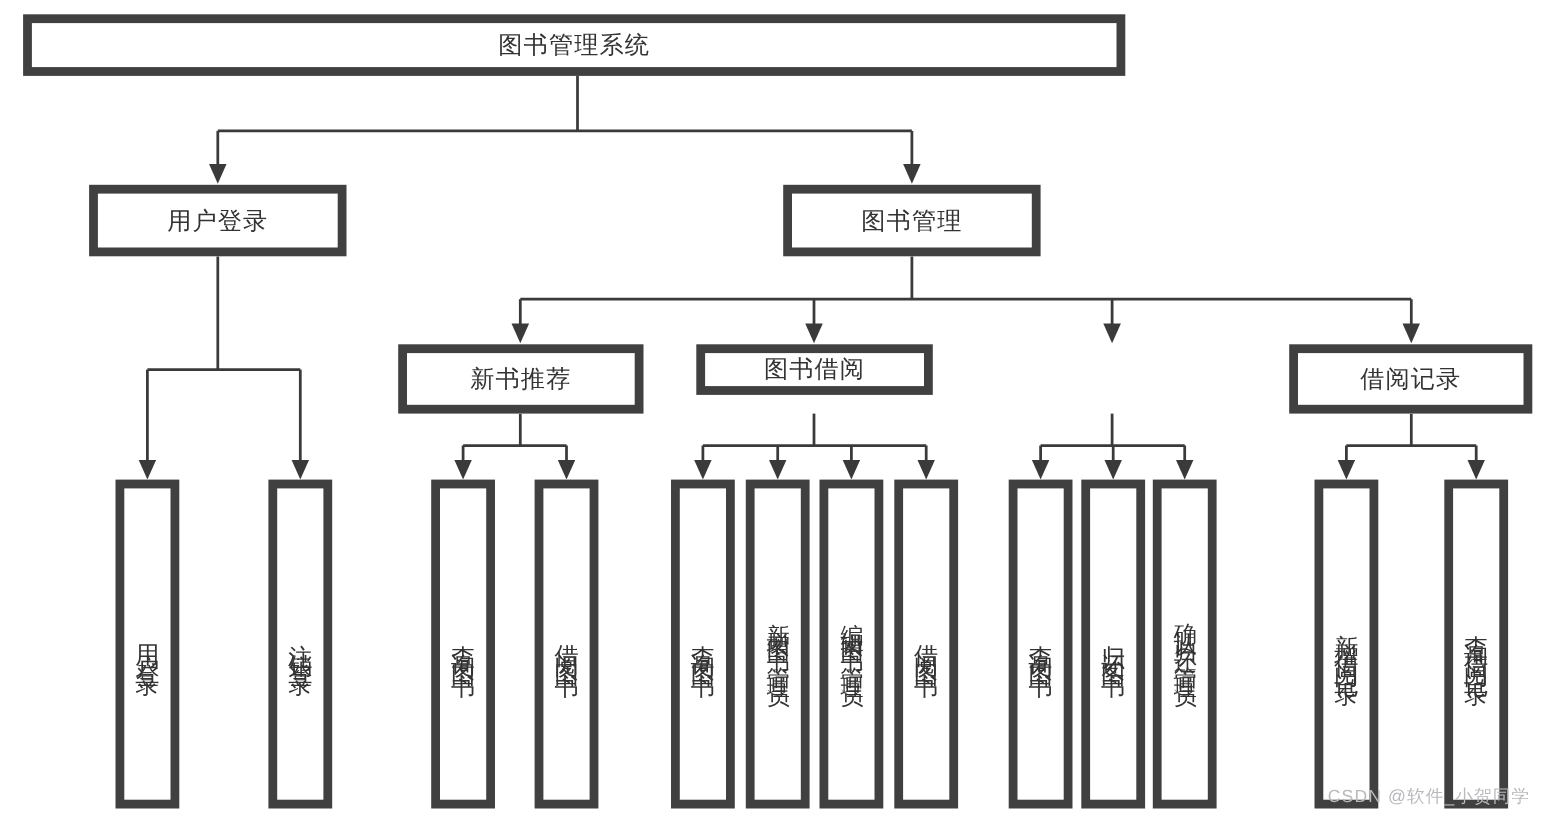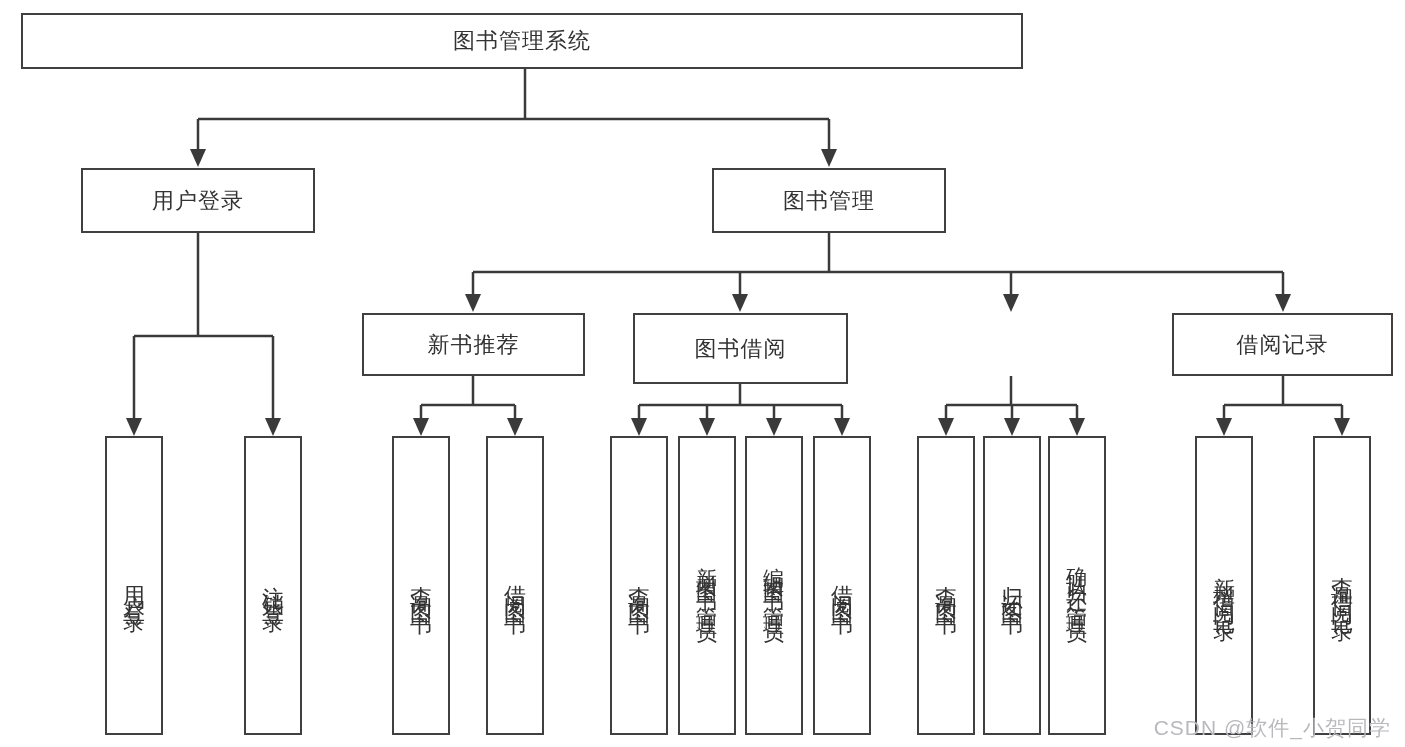--- a/index.html
+++ b/index.html
@@ -14,21 +14,21 @@
   #connectors {
     position: absolute;
     left: 0; top: 0;
     width: 1405px; height: 747px;
     pointer-events: none;
   }
   .node {
     position: absolute;
     box-sizing: border-box;
     background: #ffffff;
-    border: 2px solid #404040;
+    border: 8px solid #404040;
     color: #333333;
     display: flex;
     align-items: center;
     justify-content: center;
     font-size: 22px;
     letter-spacing: 1px;
     text-align: right;
     white-space: nowrap;
   }
   .leaf {
@@ -41,21 +41,21 @@
     line-height: 1;
     white-space: normal;
   }
   
   #n-root { left: 21px; top: 13px; width: 1002px; height: 56px; }
   
   #n-user-login { left: 81px;  top: 168px; width: 234px; height: 65px; }
   #n-book-mgmt { left: 712px; top: 168px; width: 234px; height: 65px; }
   
   #n-new-books      { left: 362px;  top: 313px; width: 223px; height: 63px; }
-  #n-book-borrow    { left: 633px;  top: 313px; width: 215px; height: 71px; font-family: Liberation Serif, serif; }
+  #n-book-borrow    { left: 633px;  top: 313px; width: 215px; height: 46px; font-family: Liberation Serif, serif; }
   #n-current-borrow { left: 902px;  top: 313px; width: 218px; height: 63px; }
   #n-borrow-records { left: 1172px; top: 313px; width: 221px; height: 63px; }
   
   #n-login      { left: 105px; }
   #n-logout     { left: 244px; }
   #n-nb-query   { left: 392px; }
   #n-nb-borrow  { left: 486px; }
   #n-bb-query   { left: 610px; }
   #n-bb-add     { left: 678px; }
   #n-bb-edit    { left: 745px; }
@@ -64,21 +64,21 @@
   #n-cb-return  { left: 983px; }
   #n-cb-confirm { left: 1048px; }
   #n-br-add     { left: 1195px; }
   #n-br-query   { left: 1313px; }
   
   #n-bb-add, #n-bb-edit, #n-cb-confirm { letter-spacing: 8px; font-size: 21px; }
   #watermark {
     position: absolute;
     right: 14px;
     top: 714px;
-    font-size: 21px;
+    font-size: 16px;
     color: #b9b9bd;
     letter-spacing: 1px;
     white-space: nowrap;
   }
 </style>
 </head>
 <body>
 
 <div id="stage">
 

